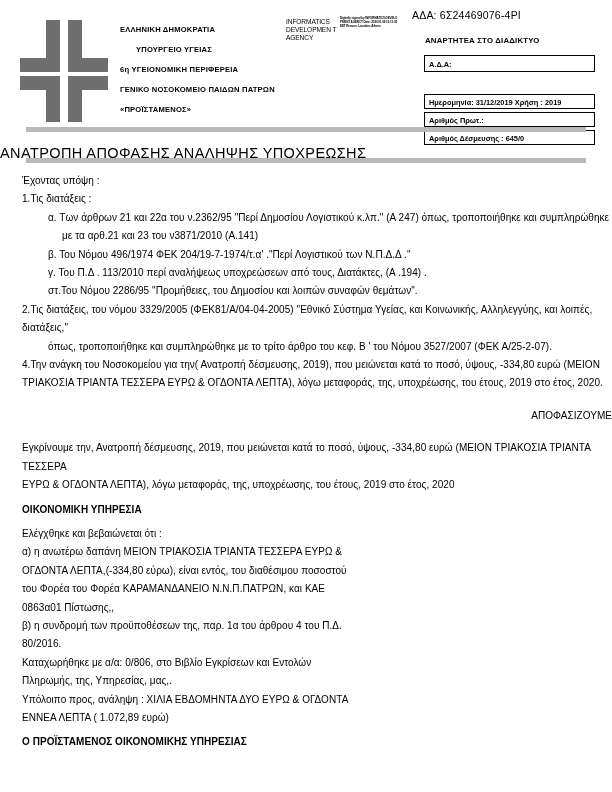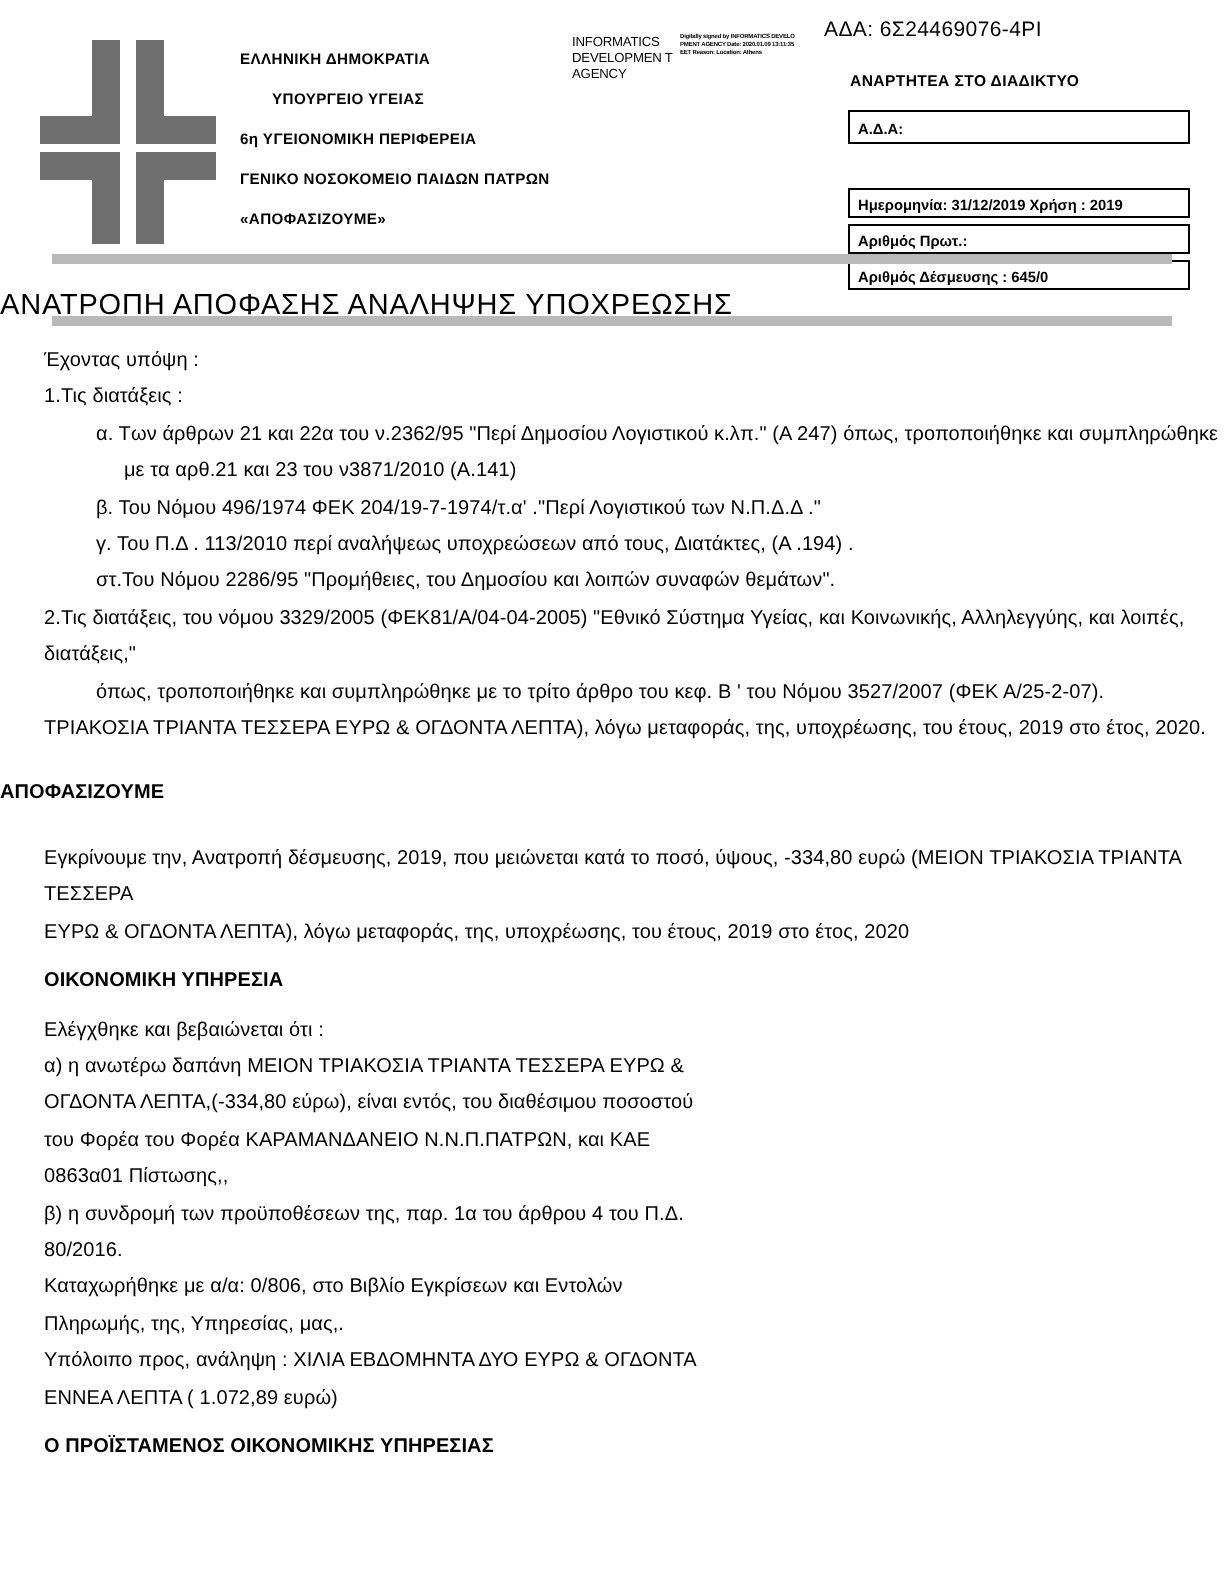--- a/index.html
+++ b/index.html
@@ -76,21 +76,21 @@
     position:absolute;left:0;top:133px;width:612px;
     font-size:14.5px;letter-spacing:.4px;margin-top:12px;
   }
 
   
   .body{position:absolute;left:0;top:172px;width:612px;}
   .body p{margin:0;font-size:10px;line-height:18.4px;letter-spacing:.05px;}
   .l  {padding-left:22px;}
   .l1 {padding-left:48px;}
   .l2 {padding-left:62px;}
-  .center{text-align:left;font-weight:bold;}
+  .center{text-align:right;font-weight:normal;}
   .bold{font-weight:bold;}
   .gap6{height:6px;}
   .gap14{height:14px;}
 </style>
 </head>
 <body>
 
 <div class="page">
 
   <div class="header">
@@ -104,21 +104,21 @@
         <span class="q bl-v"></span>
       <span class="q br-v"></span>
         <span class="q br-h"></span>
     </div>
 
     <div class="org">
       <div>ΕΛΛΗΝΙΚΗ ΔΗΜΟΚΡΑΤΙΑ</div>
       <div class="indent">ΥΠΟΥΡΓΕΙΟ ΥΓΕΙΑΣ</div>
       <div>6η ΥΓΕΙΟΝΟΜΙΚΗ ΠΕΡΙΦΕΡΕΙΑ</div>
       <div>ΓΕΝΙΚΟ ΝΟΣΟΚΟΜΕΙΟ ΠΑΙΔΩΝ ΠΑΤΡΩΝ</div>
-      <div>«ΑΠΟΦΑΣΙΖΟΥΜΕ»</div>
+      <div>«ΠΡΟΪΣΤΑΜΕΝΟΣ»</div>
     </div>
 
     <div class="idastamp">INFORMATICS DEVELOPMEN T AGENCY</div>
     <div class="sigblock">Digitally signed by INFORMATICS DEVELOPMENT AGENCY Date: 2020.01.09 13:11:35 EET Reason: Location: Athens</div>
 
     <div class="ada-code">ΑΔΑ: 6Σ24469076-4ΡΙ</div>
     <div class="ada-web">ΑΝΑΡΤΗΤΕΑ ΣΤΟ ΔΙΑΔΙΚΤΥΟ</div>
 
     <div class="boxes">
       <div class="sp"></div>
@@ -138,20 +138,21 @@
 
     <p class="l">Έχοντας υπόψη :</p>
     <p class="l">1.Τις διατάξεις :</p>
     <p class="l1">α. Των άρθρων 21 και 22α του ν.2362/95   "Περί Δημοσίου Λογιστικού κ.λπ." (Α 247) όπως, τροποποιήθηκε και συμπληρώθηκε</p>
     <p class="l2">με τα αρθ.21 και 23 του ν3871/2010 (Α.141)</p>
     <p class="l1">β. Του Νόμου 496/1974 ΦΕΚ 204/19-7-1974/τ.α' ."Περί Λογιστικού των Ν.Π.Δ.Δ ."</p>
     <p class="l1">γ. Του Π.Δ . 113/2010 περί αναλήψεως υποχρεώσεων από τους, Διατάκτες, (Α .194) .</p>
     <p class="l1">στ.Του Νόμου 2286/95 "Προμήθειες, του Δημοσίου και λοιπών συναφών θεμάτων".</p>
     <p class="l">2.Τις διατάξεις, του νόμου 3329/2005 (ΦΕΚ81/Α/04-04-2005) "Εθνικό Σύστημα Υγείας, και Κοινωνικής, Αλληλεγγύης, και λοιπές, διατάξεις,"</p>
     <p class="l1">όπως, τροποποιήθηκε και συμπληρώθηκε με το τρίτο άρθρο του κεφ. Β ' του Νόμου 3527/2007 (ΦΕΚ Α/25-2-07).</p>
+    <p class="l">4.Την ανάγκη του Νοσοκομείου για την( Ανατροπή δέσμευσης, 2019), που μειώνεται κατά το ποσό, ύψους, -334,80 ευρώ (ΜΕΙΟΝ</p>
     <p class="l">ΤΡΙΑΚΟΣΙΑ ΤΡΙΑΝΤΑ ΤΕΣΣΕΡΑ ΕΥΡΩ &amp; ΟΓΔΟΝΤΑ ΛΕΠΤΑ), λόγω μεταφοράς, της, υποχρέωσης, του έτους, 2019 στο έτος, 2020.</p>
 
     <div class="gap14"></div>
     <p class="center">ΑΠΟΦΑΣΙΖΟΥΜΕ</p>
     <div class="gap14"></div>
 
     <p class="l">Εγκρίνουμε την, Ανατροπή δέσμευσης, 2019, που μειώνεται κατά το ποσό, ύψους, -334,80 ευρώ (ΜΕΙΟΝ ΤΡΙΑΚΟΣΙΑ ΤΡΙΑΝΤΑ ΤΕΣΣΕΡΑ</p>
     <p class="l">ΕΥΡΩ &amp; ΟΓΔΟΝΤΑ ΛΕΠΤΑ), λόγω μεταφοράς, της, υποχρέωσης, του έτους, 2019 στο έτος, 2020</p>
 
     <div class="gap6"></div>

